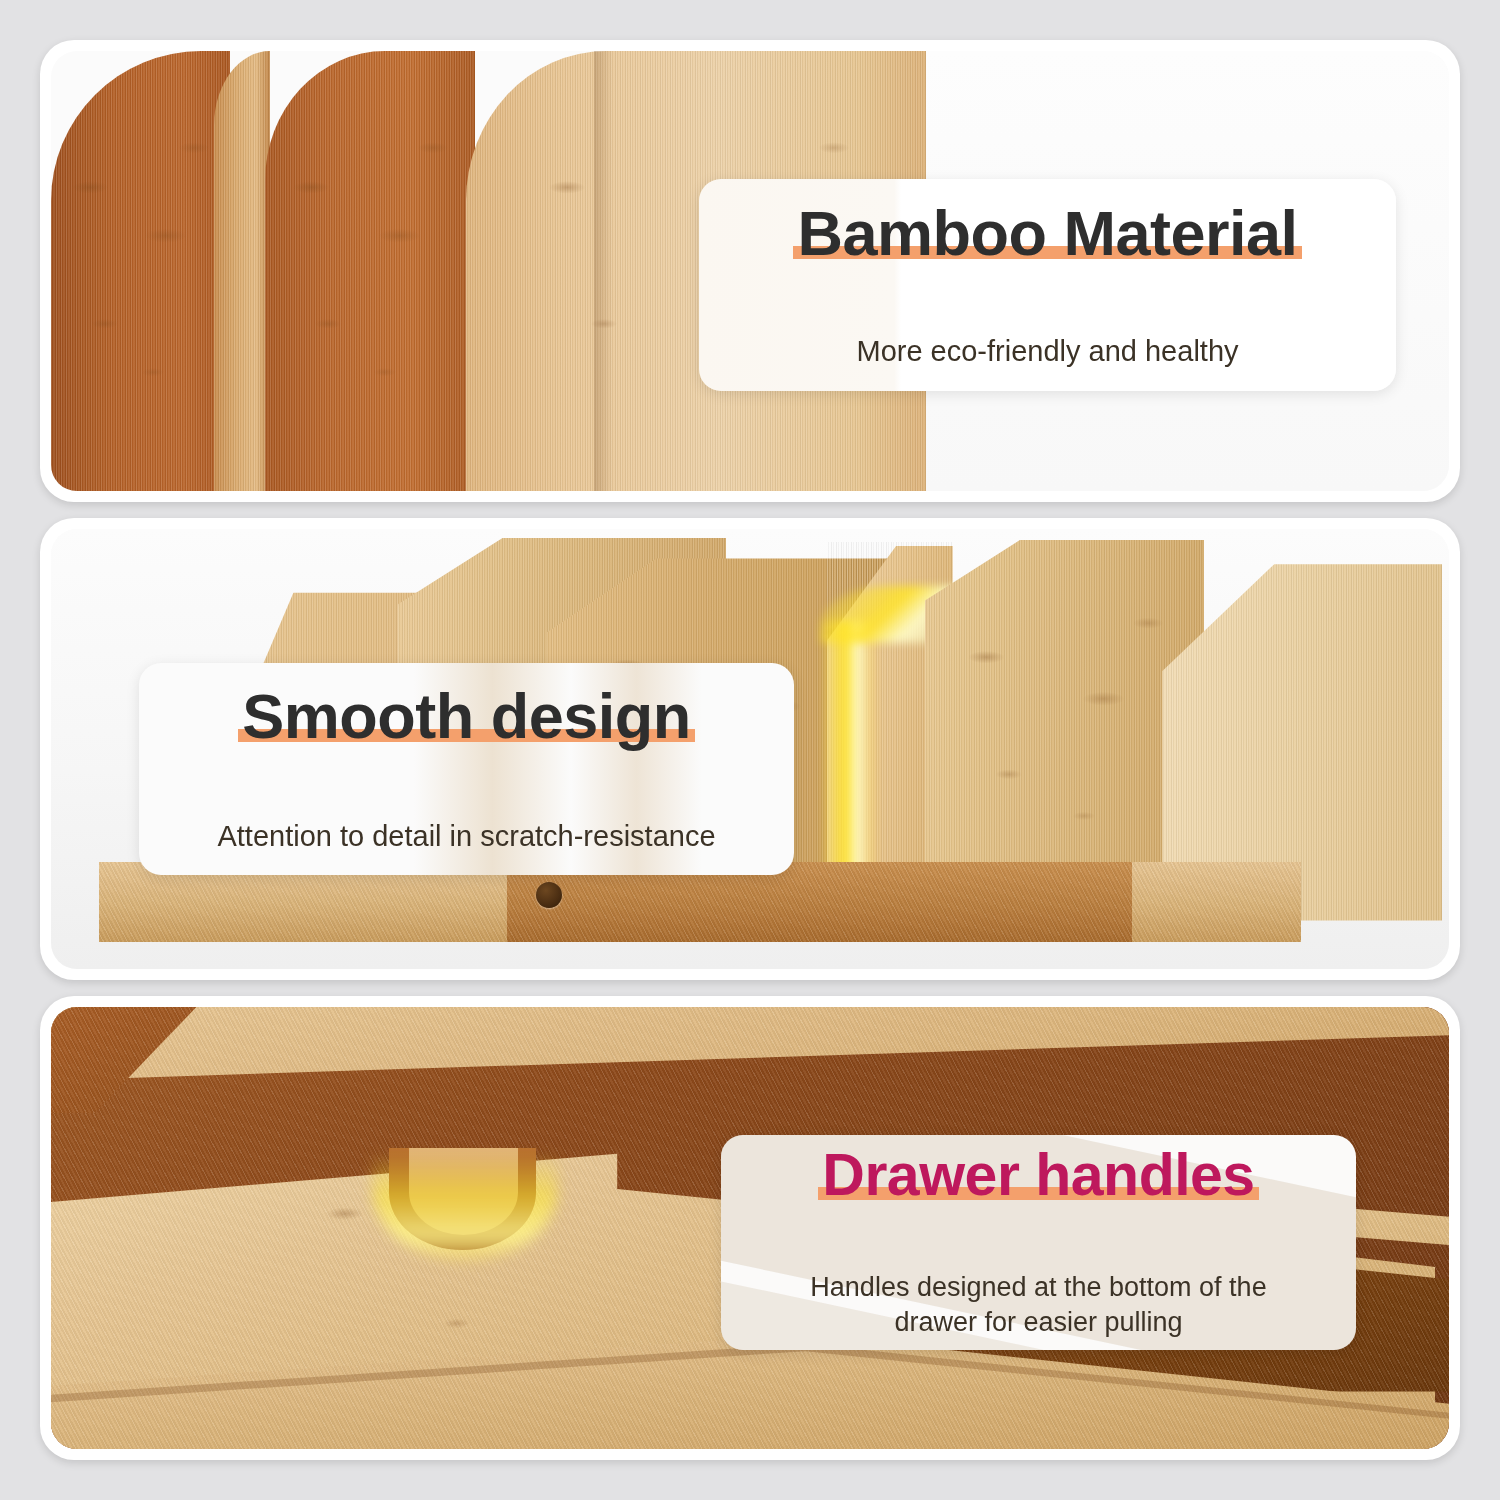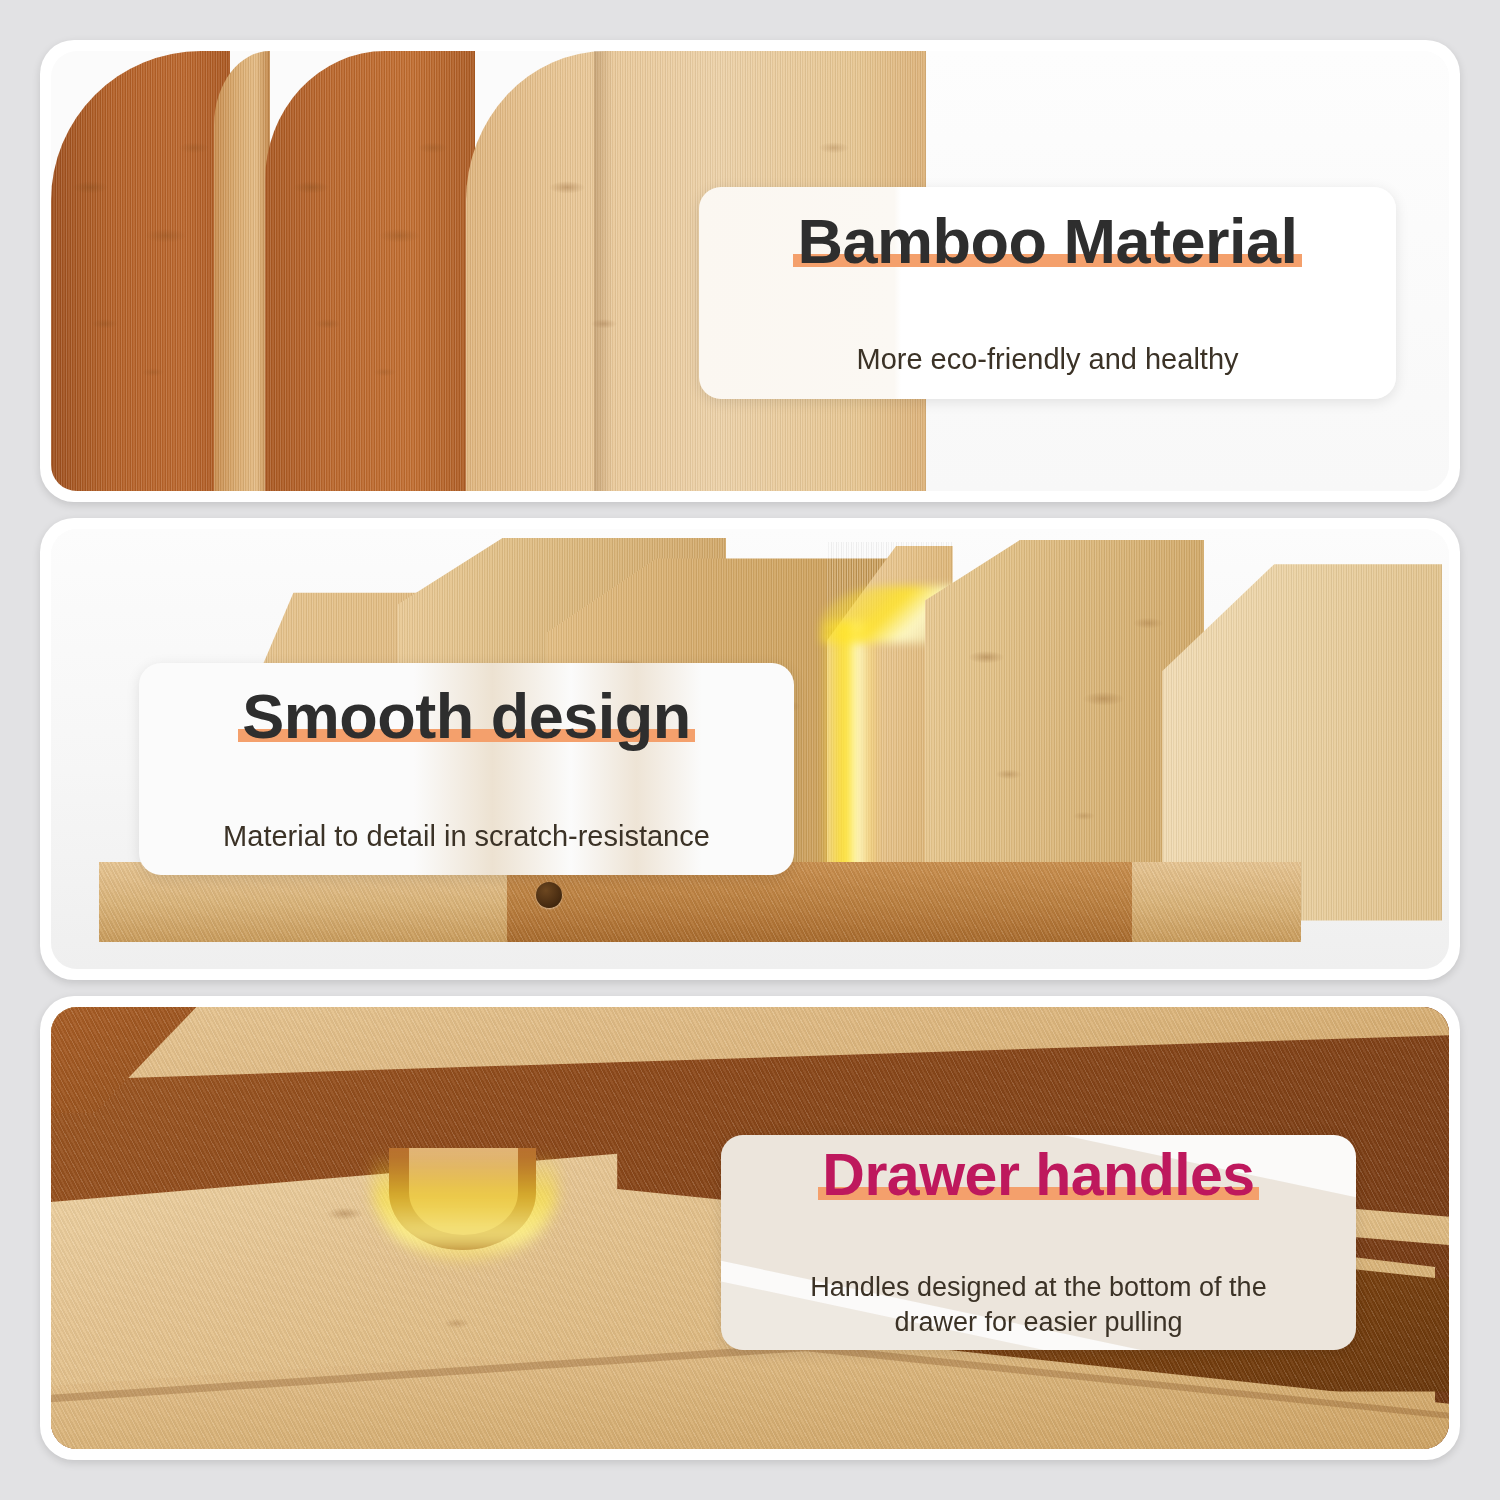--- a/index.html
+++ b/index.html
@@ -157,21 +157,21 @@
   }
   .sub{
     color:#3b3226;
     line-height:1.30;
     white-space:pre-line;
     margin-top:41px;
   }
 
   
   #card-1{
-    left:648px; top:136px; width:697px; height:212px;
+    left:648px; top:128px; width:697px; height:212px;
     background:linear-gradient(90deg,#fbf7f1 0%,#fbf8f3 28%,#ffffff 29%,#ffffff 100%);
   }
   #card-1 .headline{ font-size:63px; margin-bottom:26px; }
   #card-1 .sub{ font-size:29px; }
 
   
   #card-2{
     left:88px; top:134px; width:655px; height:212px;
     background:#fbfbfb;
   }
@@ -306,21 +306,21 @@
     </div>
 
     <div class="card" id="card-2">
       <div class="sheen"></div>
       <div class="sheen2"></div>
       <div class="card-body">
         <div class="headline" style="color: rgb(46, 46, 46);">
           <span class="rule" style="background: rgb(244, 160, 108);"></span>
           <span>Smooth design</span>
         </div>
-        <div class="sub" style="color: rgb(59, 50, 38);">Material to detail in scratch-resistance</div>
+        <div class="sub" style="color: rgb(59, 50, 38);">Attention to detail in scratch-resistance</div>
       </div>
     </div>
 
   </div>
 </section>
 
 <section class="panel" id="panel-3">
   <div class="panel-inner">
 
     <div id="p3-bg">

